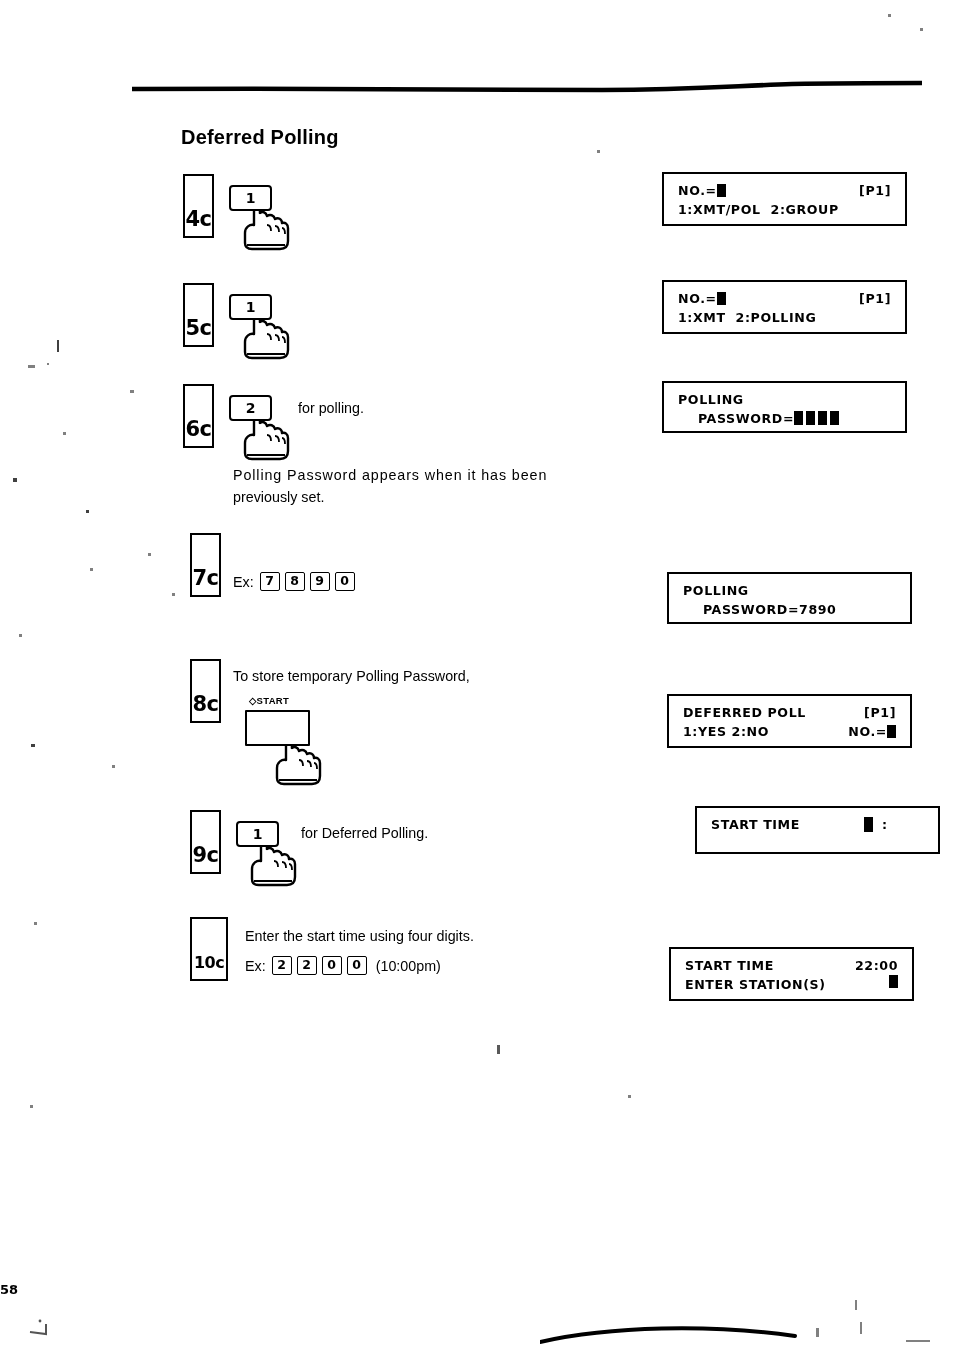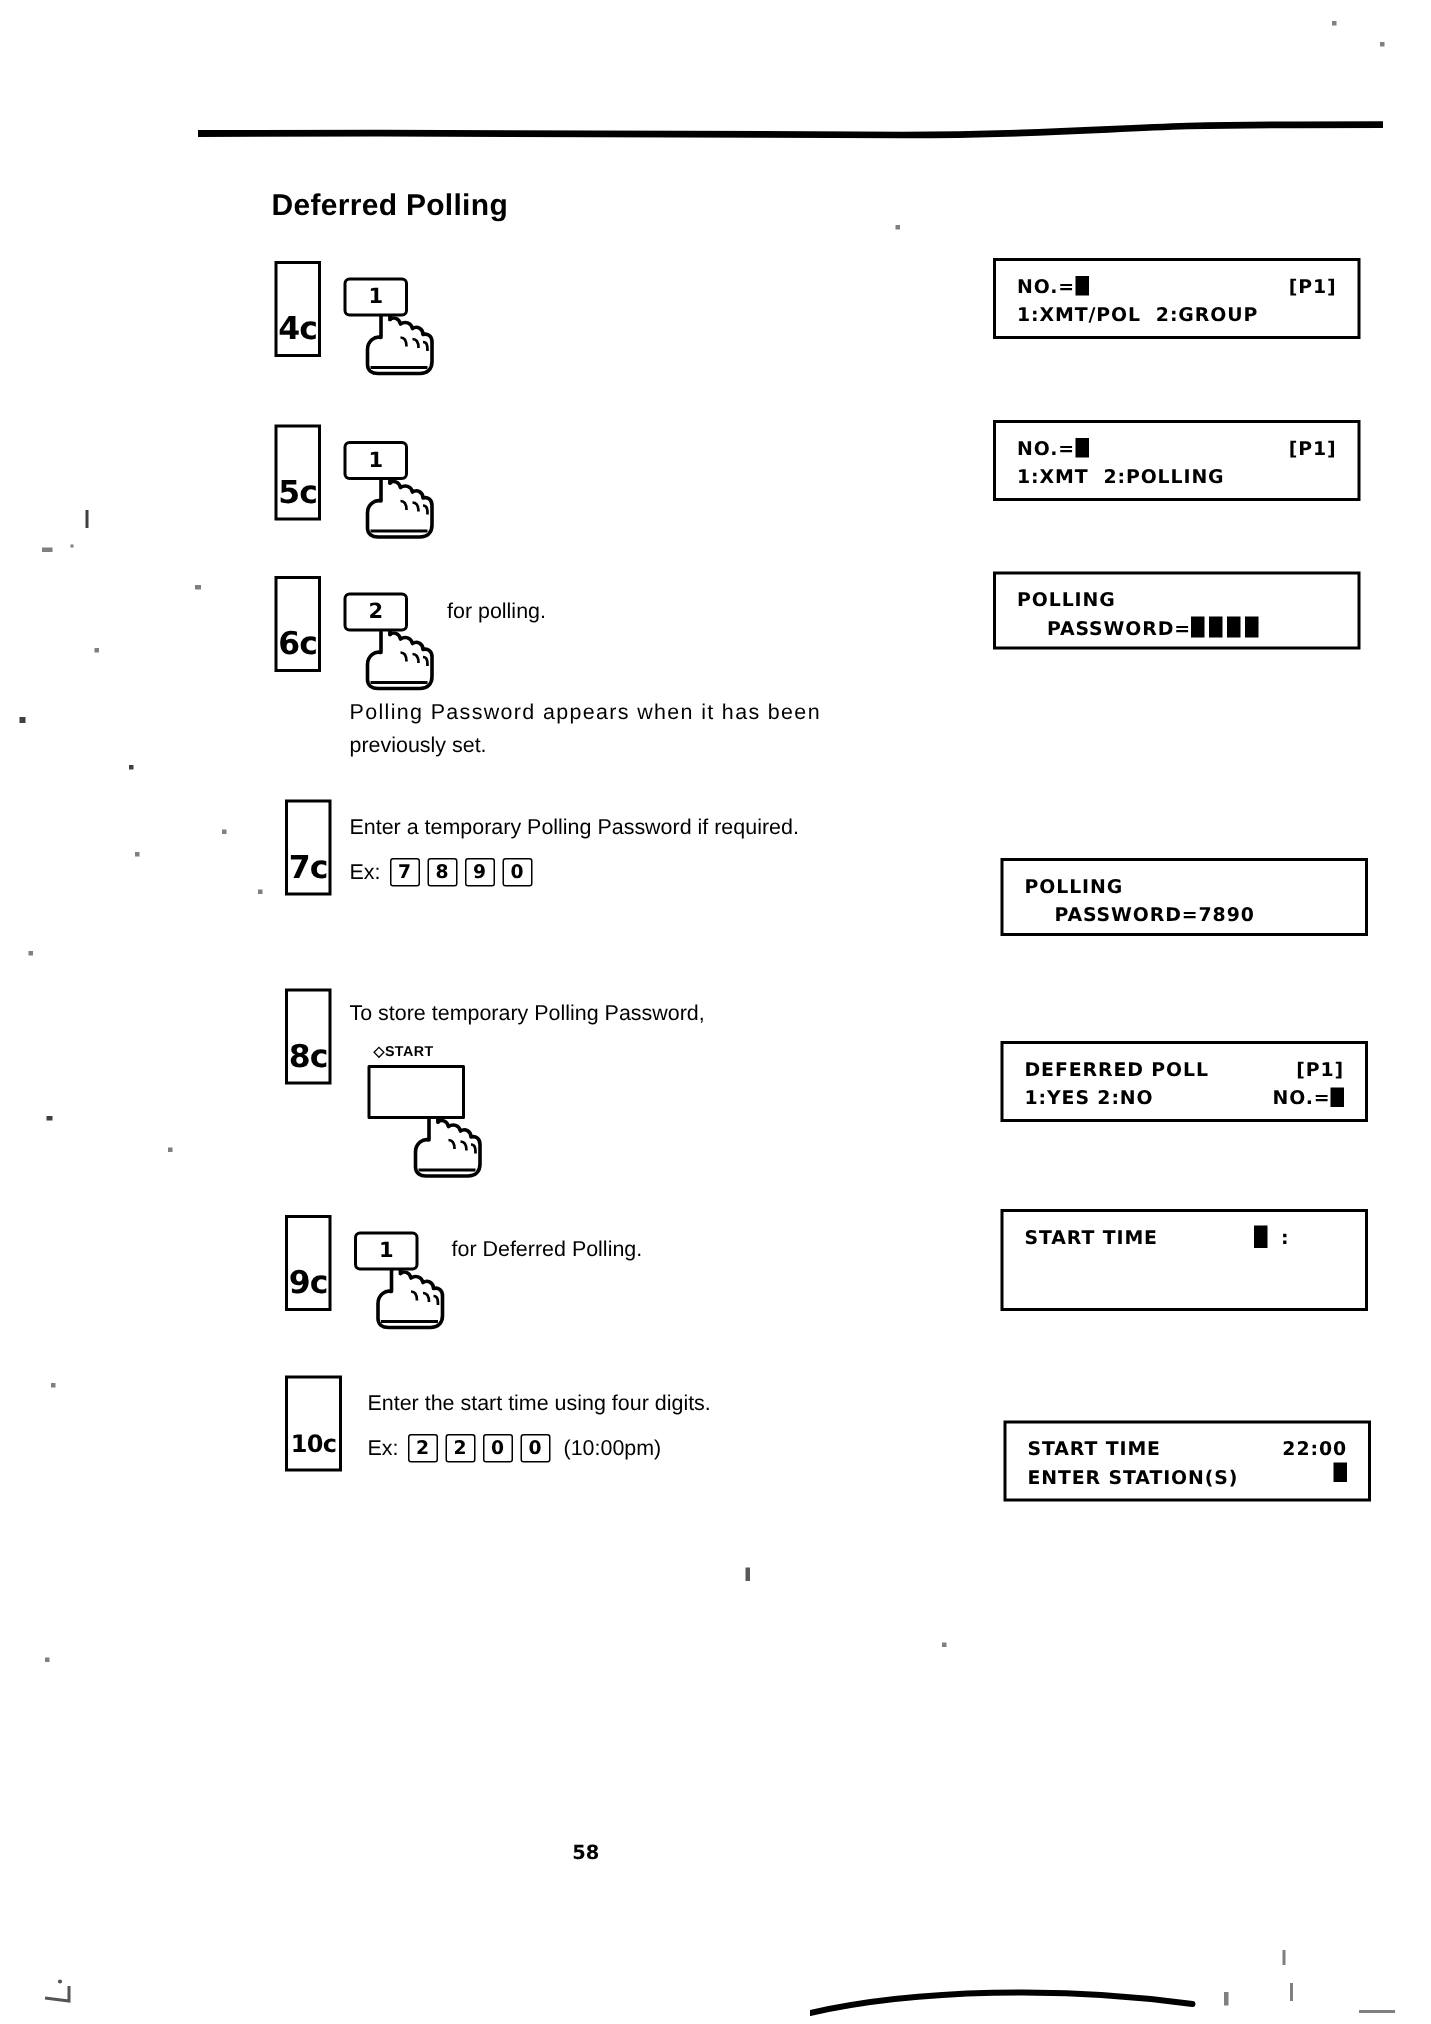--- a/index.html
+++ b/index.html
@@ -117,22 +117,22 @@
   }
   .cursor.tall{height:15px;vertical-align:-3px;}
   .blocks{display:inline-block;letter-spacing:1.5px;}
   .blk{
     display:inline-block;width:9px;height:14px;background:#000;
     margin-right:3px;vertical-align:-2px;
   }
 
   
   .pageno{
-    position:absolute;left:0;top:1228px;width:781px;
-    text-align:center;font-size:13px;font-weight:bold;
+    position:absolute;left:0;top:1282px;width:781px;
+    text-align:left;font-size:13px;font-weight:bold;
     font-family:"DejaVu Sans", sans-serif;
   }
 
   
   .speck{position:absolute;background:#555;opacity:.75;}
   .bottom-arc{position:absolute;left:540px;top:1320px;}
   .corner-mark{position:absolute;left:28px;top:1318px;font-size:13px;color:#444;}
 </style>
 </head>
 <body>
@@ -214,21 +214,20 @@
   </div>
   <div class="btext" style="left:298px;top:398px;">for polling.</div>
   <div class="btext" style="left:233px;top:465px;letter-spacing:.9px;">Polling Password appears when it has been</div>
   <div class="btext" style="left:233px;top:487px;">previously set.</div>
 
   <div class="step" style="left:190px;top:533px;">
     <div class="step-box">
       <span class="step-num">7c</span>
     </div>
   </div>
-  <div class="btext" style="left:233px;top:542px;">Enter a temporary Polling Password if required.</div>
   <div class="exrow" style="left:233px;top:572px;">
     <span class="lbl">Ex:</span>
     <span class="chip">7</span>
     <span class="chip">8</span>
     <span class="chip">9</span>
     <span class="chip">0</span>
   </div>
 
   <div class="step" style="left:190px;top:659px;">
     <div class="step-box">
@@ -324,21 +323,21 @@
     <span class="ln two">
       <span>DEFERRED POLL</span>
       <span>[P1]</span>
     </span>
     <span class="ln two">
       <span>1:YES 2:NO</span>
       <span><span>NO.=</span><span class="cursor"></span></span>
     </span>
   </div>
 
-  <div class="lcd" style="left:667px;top:806px;height:68px;">
+  <div class="lcd" style="left:695px;top:806px;height:48px;">
     <span class="ln"><span>START TIME</span><span style="display:inline-block;width:64px;"></span><span class="cursor tall"></span><span style="display:inline-block;width:9px;"></span><span>:</span></span>
     <span class="ln"></span>
   </div>
 
   <div class="lcd" style="left:669px;top:947px;height:54px;">
     <span class="ln two">
       <span>START TIME</span>
       <span>22:00</span>
     </span>
     <span class="ln two">

